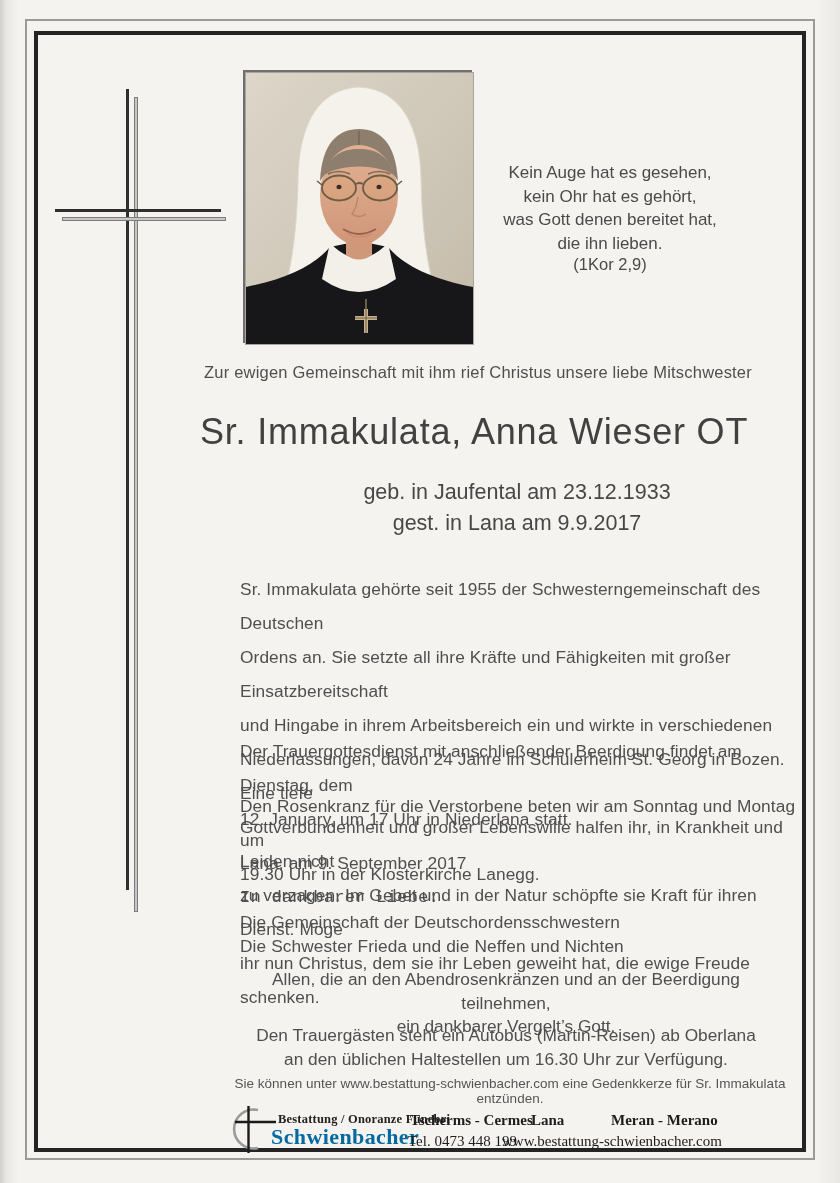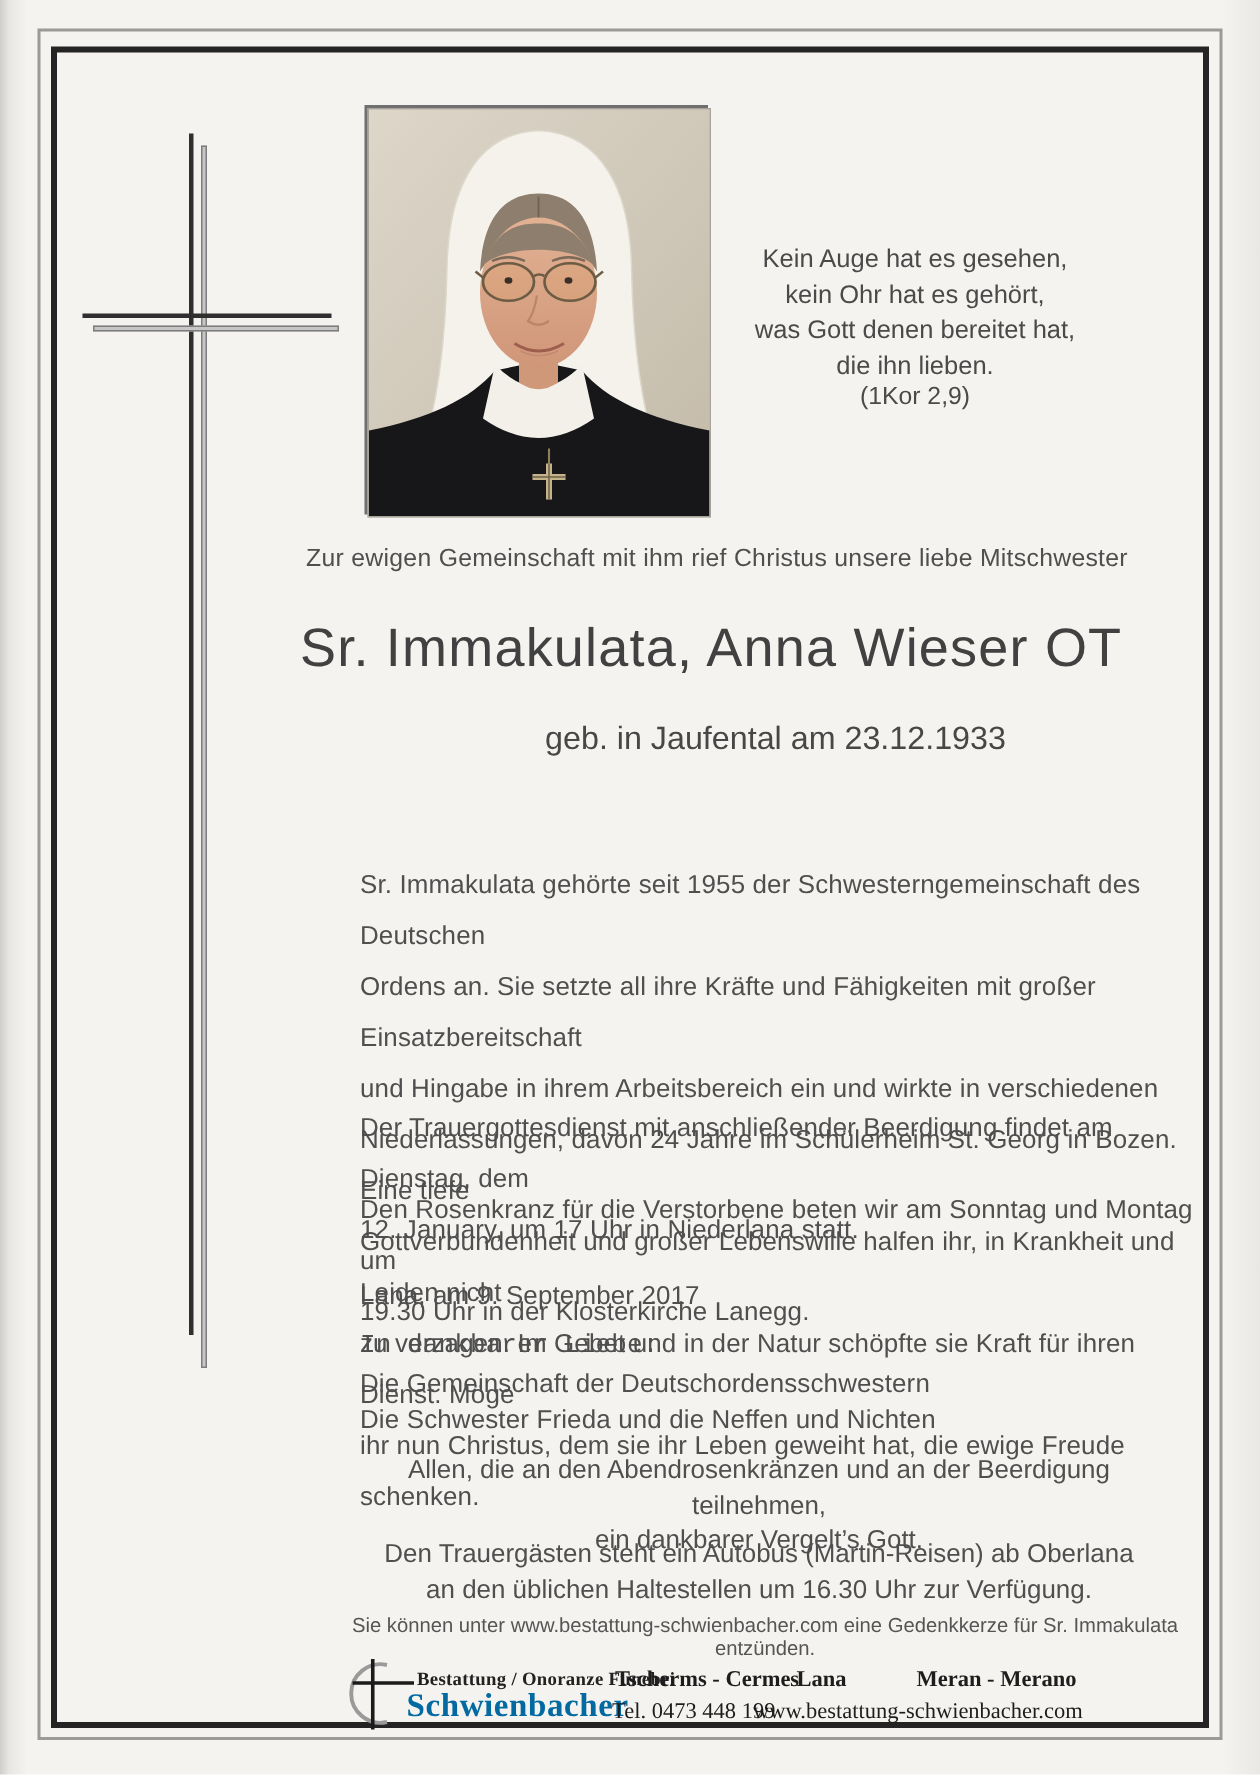--- a/index.html
+++ b/index.html
@@ -121,20 +121,21 @@
 kein Ohr hat es gehört,
 was Gott denen bereitet hat,
 die ihn lieben.</div>
 <div class="abs quote-src">(1Kor 2,9)</div>
 
 <div class="abs intro">Zur ewigen Gemeinschaft mit ihm rief Christus unsere liebe Mitschwester</div>
 
 <div class="abs deceased-name">Sr. Immakulata, Anna Wieser OT</div>
 <div class="abs vitals">
   <div>geb. in Jaufental am 23.12.1933</div>
+  <div>gest. in Lana am 9.9.2017</div>
 </div>
 
 <div class="abs body-text p-obit pre">Sr. Immakulata gehörte seit 1955 der Schwesterngemeinschaft des Deutschen
 Ordens an. Sie setzte all ihre Kräfte und Fähigkeiten mit großer Einsatzbereitschaft
 und Hingabe in ihrem Arbeitsbereich ein und wirkte in verschiedenen
 Niederlassungen, davon 24 Jahre im Schülerheim St. Georg in Bozen. Eine tiefe
 Gottverbundenheit und großer Lebenswille halfen ihr, in Krankheit und Leiden nicht
 zu verzagen. Im Gebet und in der Natur schöpfte sie Kraft für ihren Dienst. Möge
 ihr nun Christus, dem sie ihr Leben geweiht hat, die ewige Freude schenken.</div>
 <div class="abs body-text p-service pre">Der Trauergottesdienst mit anschließender Beerdigung findet am Dienstag, dem

